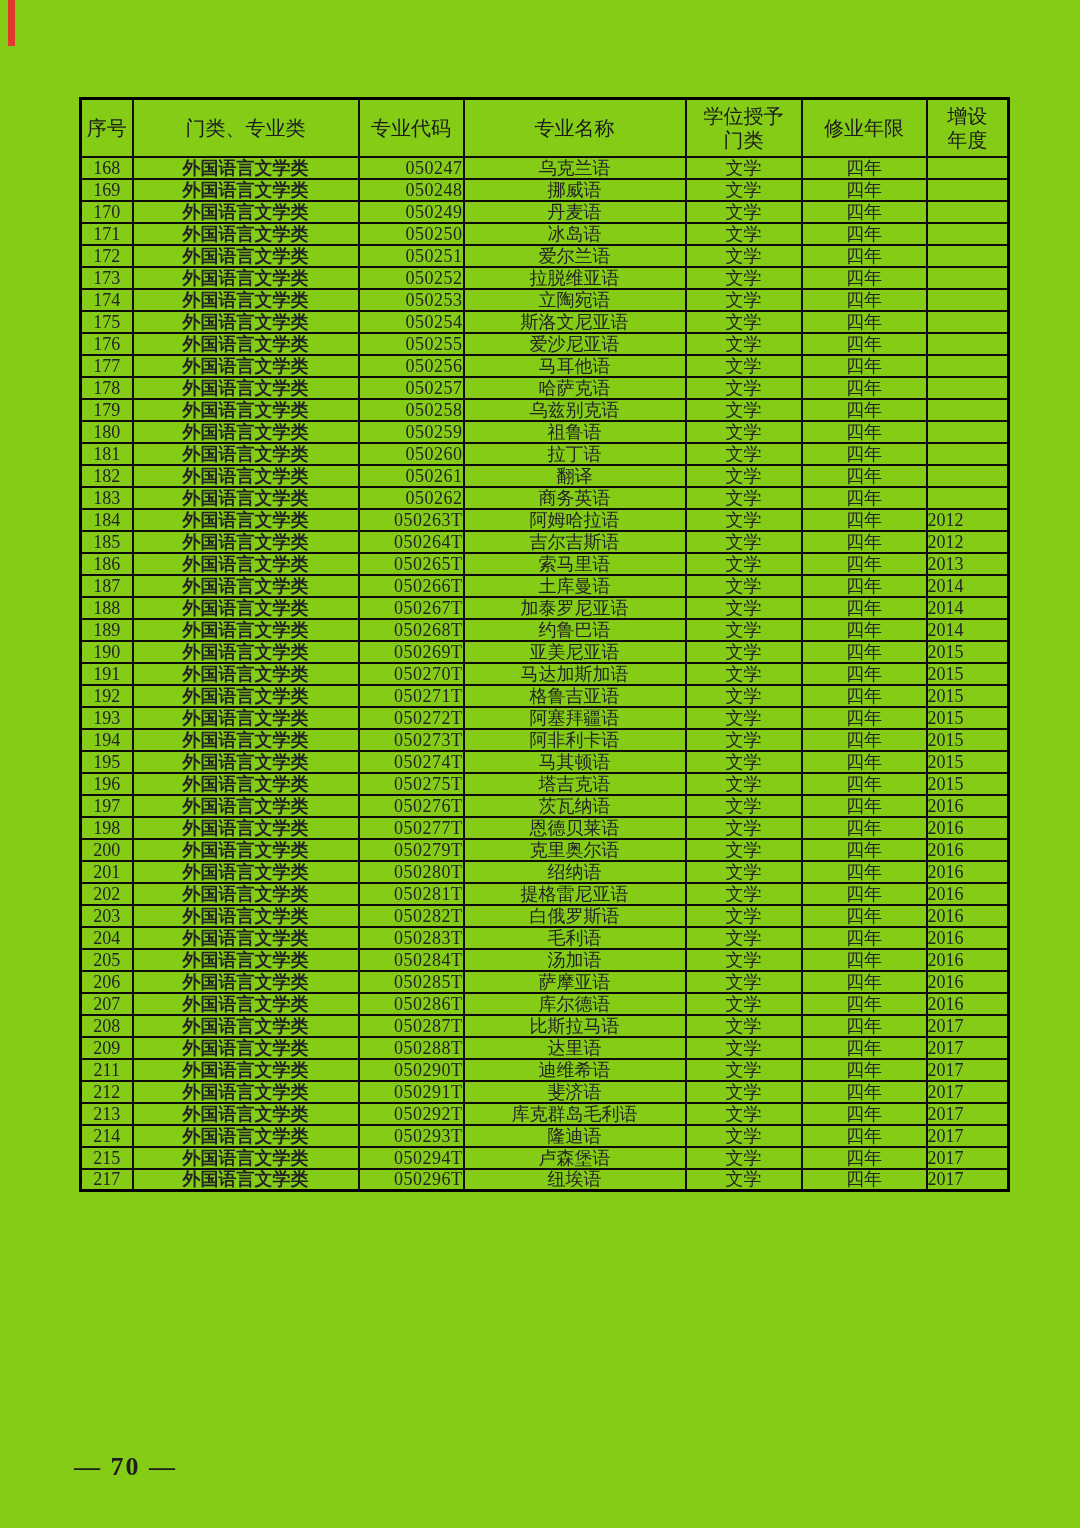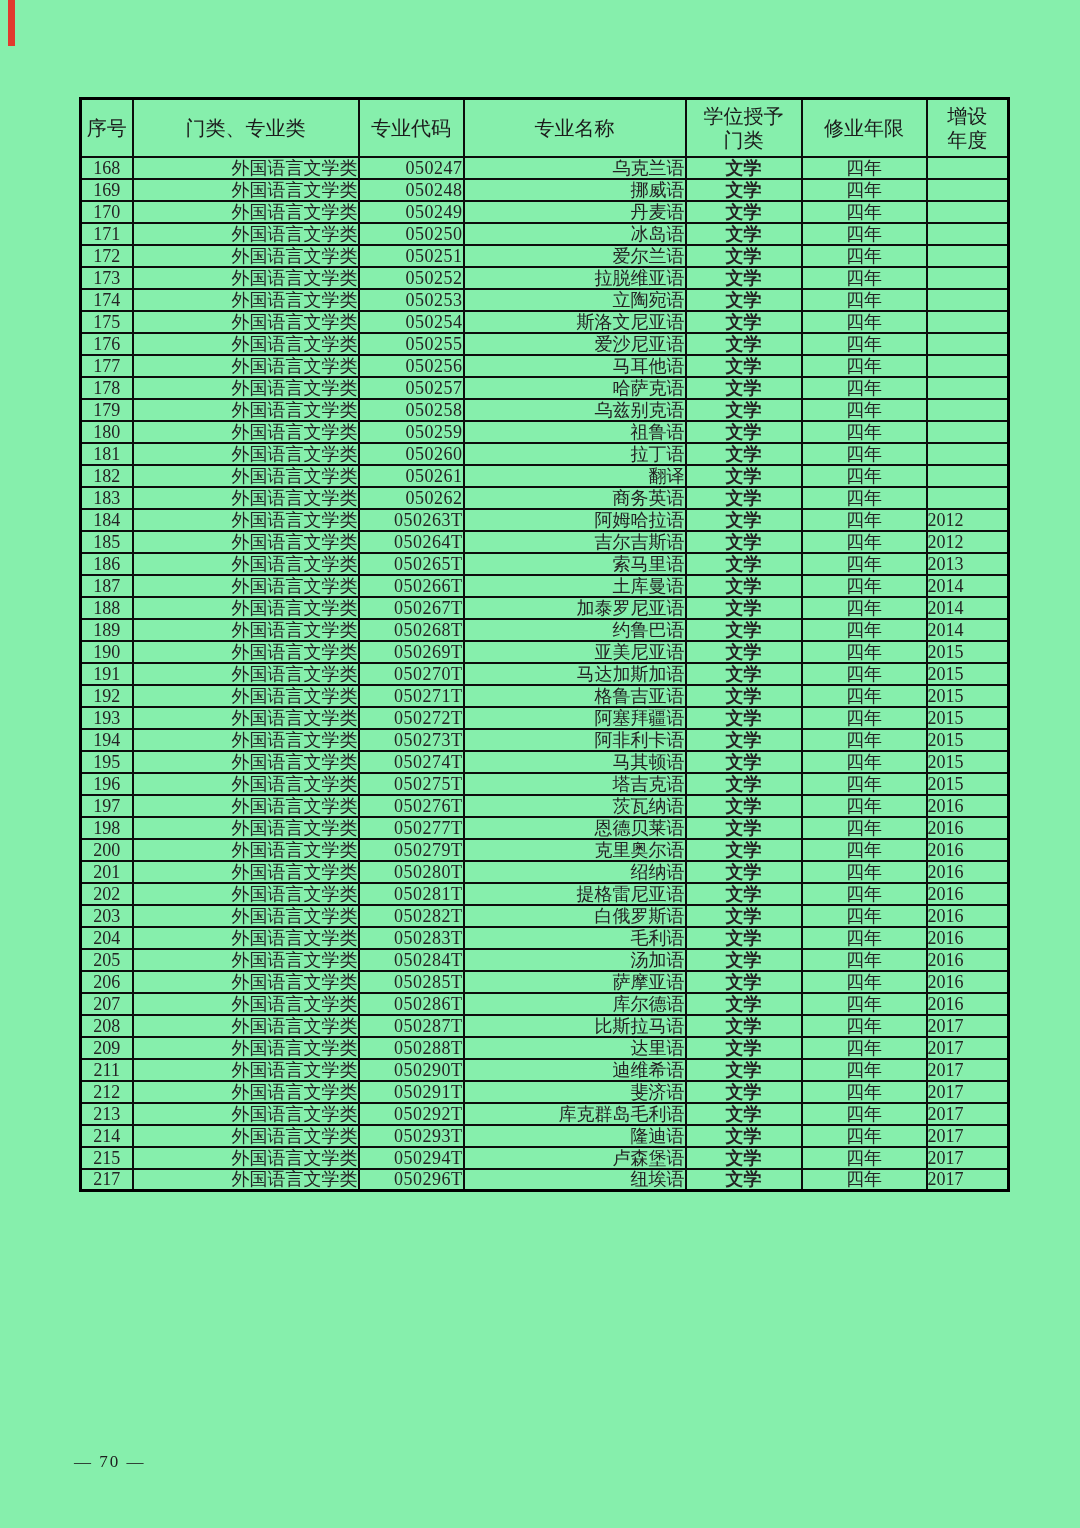--- a/index.html
+++ b/index.html
@@ -10,21 +10,21 @@
   body {
     height: 1528px;
     background: #fefefdf5;
     background-color: #fefefe;
     position: relative;
     color: #222;
   }
   .page {
     position: absolute;
     inset: 0;
-    background: #86efac;
+    background: #84cc16;
   }
   .red-mark {
     position: absolute;
     left: 8px;
     top: 0;
     width: 7px;
     height: 46px;
   }
   table.majors {
     position: absolute;
@@ -59,33 +59,34 @@
     color: #1b1b1b;
   }
   table.majors tbody tr { height: 22px; }
   table.majors tbody td {
     font-size: 18px;
     line-height: 1;
     vertical-align: middle;
     padding: 0;
   }
   td.cell-no     { text-align: center; font-size: 17px; }
-  td.cell-cat    { text-align: right; padding-left: 5px; }
+  td.cell-cat    { text-align: center; padding-left: 5px; font-weight: bold; }
   td.cell-code   { text-align: right; padding-left: 6px; font-size: 17px; letter-spacing: 0.5px; }
-  td.cell-name   { text-align: right; padding-left: 7px; }
-  td.cell-degree { text-align: center; font-weight: bold; }
+  td.cell-name   { text-align: center; padding-left: 7px; }
+  td.cell-degree { text-align: center; }
   td.cell-years  { text-align: center; }
   td.cell-year   { text-align: left; font-size: 17px; }
   .footer-pagenum {
     position: absolute;
     left: 74px;
     top: 1452px;
-    font-size: 17px;
+    font-size: 26px;
     color: #1e1e1e;
     letter-spacing: 2px;
+    font-weight: bold;
   }
 </style>
 </head>
 <body>
 
 <div class="page">
 
   <div class="red-mark" style="background: rgb(225, 58, 45);"></div>
 
   <table class="majors">

